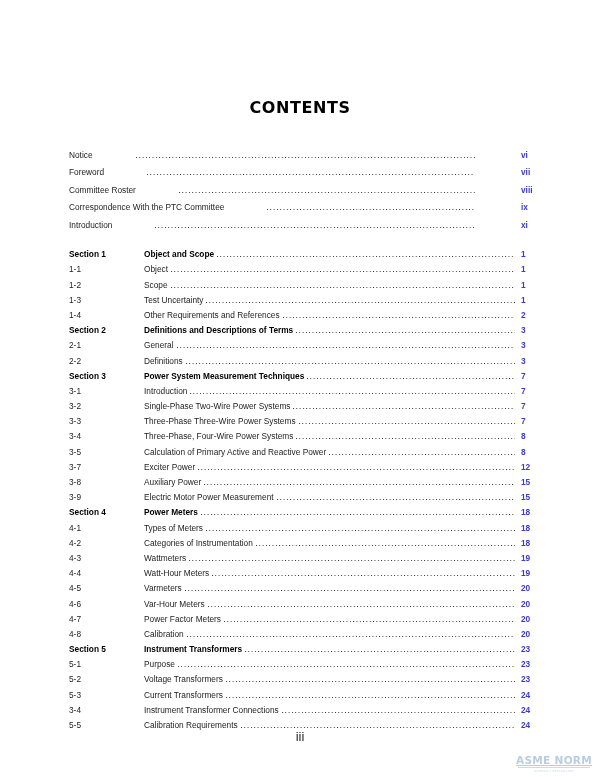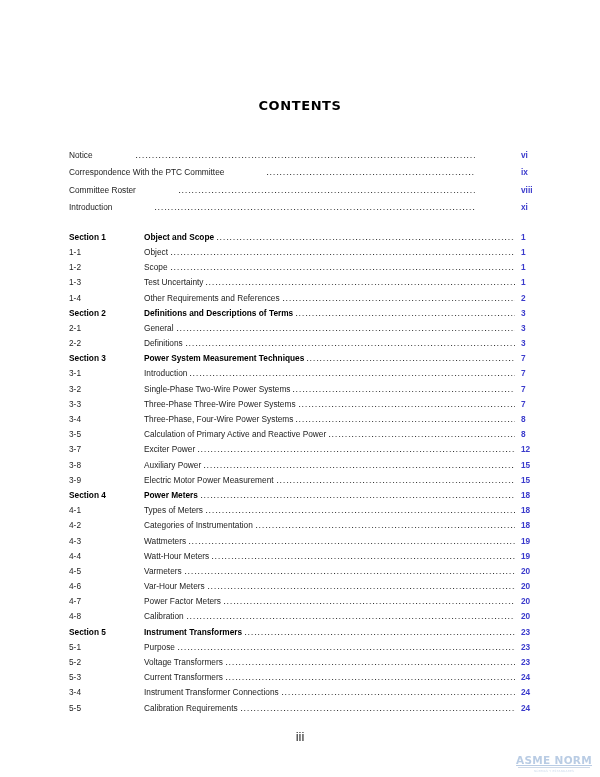--- a/index.html
+++ b/index.html
@@ -18,21 +18,21 @@
   }
 
   
   .toc-title {
     position: absolute;
     left: 0;
     top: 98px;
     width: 600px;
     text-align: center;
     font-family: "DejaVu Sans", sans-serif;
-    font-size: 13px;
+    font-size: 16px;
     font-weight: bold;
     letter-spacing: 0.6px;
     color: #000000;
   }
 
   
   .toc-body {
     position: absolute;
     left: 69px;
     top: 150px;
@@ -162,28 +162,33 @@
   <div class="toc-title">CONTENTS</div>
 
   <div class="toc-body">
     <div id="front-matter-rows">
         <div class="row front">
           <span class="col-title" style="flex: 0 0 auto;">Notice</span>
           <span class="leader"></span>
           <span class="col-page">vi</span>
         </div>
         <div class="row front">
+          <span class="col-title" style="flex: 0 0 auto;">Foreword</span>
+          <span class="leader"></span>
+          <span class="col-page">vii</span>
+        </div>
+        <div class="row front">
+          <span class="col-title" style="flex: 0 0 auto;">Committee Roster</span>
+          <span class="leader"></span>
+          <span class="col-page">viii</span>
+        </div>
+        <div class="row front">
           <span class="col-title" style="flex: 0 0 auto;">Correspondence With the PTC Committee</span>
           <span class="leader"></span>
           <span class="col-page">ix</span>
-        </div>
-        <div class="row front">
-          <span class="col-title" style="flex: 0 0 auto;">Committee Roster</span>
-          <span class="leader"></span>
-          <span class="col-page">viii</span>
         </div>
         <div class="row front">
           <span class="col-title" style="flex: 0 0 auto;">Introduction</span>
           <span class="leader"></span>
           <span class="col-page">xi</span>
         </div>
       </div>
     <div class="block-gap"></div>
     <div id="entry-rows">
         <div class="row sec bold">

